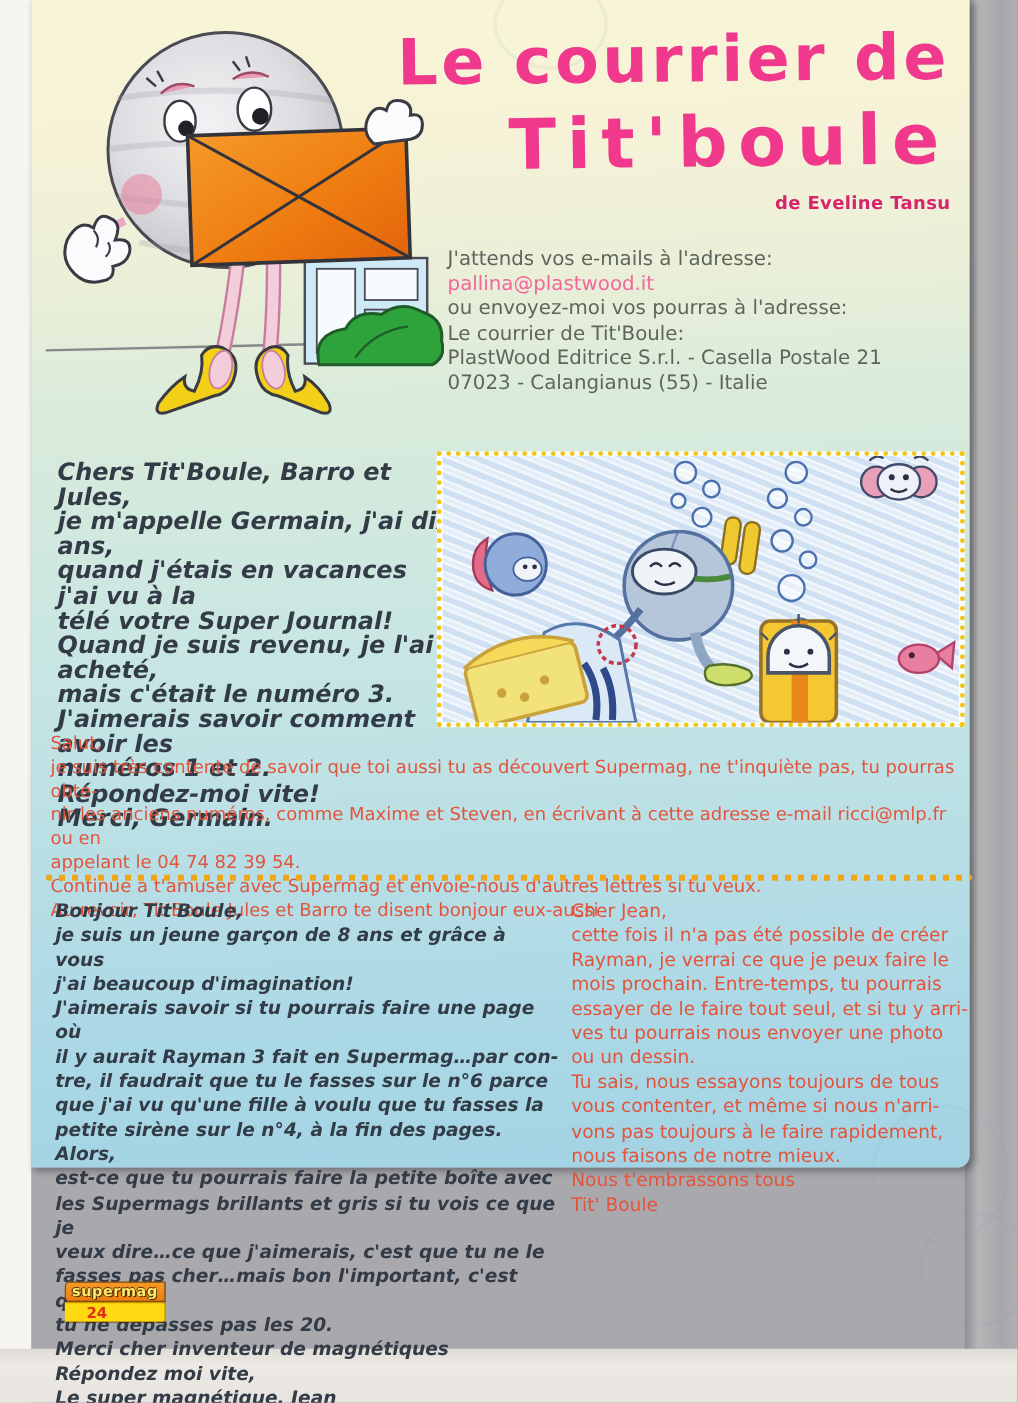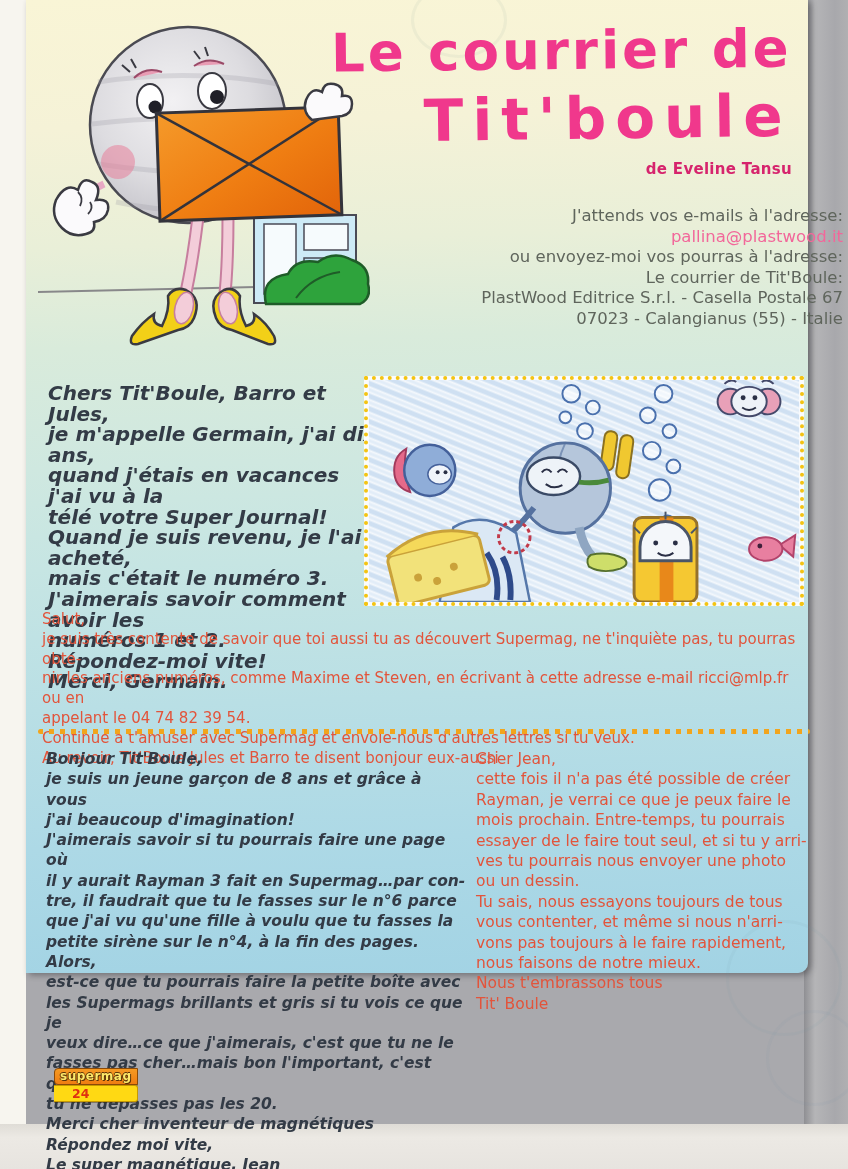--- a/index.html
+++ b/index.html
@@ -23,21 +23,21 @@
     border-bottom-right-radius:10px;
     box-shadow:3px 2px 6px rgba(40,40,45,.45);
   }
   .artifact{position:absolute;border-radius:50%;pointer-events:none;}
   
   .title-block{position:absolute;top:18px;right:16px;text-align:right;color:#f0388c;}
   .title-line1{font-size:53px;font-weight:700;letter-spacing:3px;line-height:66px;transform:rotate(-.6deg);}
   .title-line2{font-size:58px;font-weight:700;letter-spacing:9px;line-height:66px;margin-top:2px;transform:rotate(-.8deg);}
   .byline{font-size:15px;font-weight:700;color:#d6246d;margin-top:8px;letter-spacing:.3px;}
   
-  .contact{position:absolute;top:206px;left:347px;width:470px;text-align:right;
+  .contact{position:absolute;top:206px;left:347px;width:470px;text-align:left;
     color:#5f655c;font-size:16.5px;line-height:20.5px;}
   .contact .email{color:#f2679a;}
   
   .letter{white-space:pre-line;color:#333b46;font-weight:700;font-style:italic;}
   .letter-germain{position:absolute;left:22px;top:383px;width:330px;font-size:20px;line-height:20.6px;}
   .letter-jean{position:absolute;left:20px;top:749px;width:420px;font-size:15.5px;line-height:20.3px;}
   .reply{white-space:pre-line;color:#e2543b;}
   .reply-germain{position:absolute;left:16px;top:610px;width:766px;font-size:15px;line-height:19.8px;}
   .reply-jean{position:absolute;left:450px;top:749px;width:336px;font-size:15.5px;line-height:20.4px;}
   
@@ -160,21 +160,21 @@
     <div class="title-line1">Le courrier de</div>
     <div class="title-line2">Tit'boule</div>
     <div class="byline">de Eveline Tansu</div>
   </div>
 
   <div class="contact">
     <div>J'attends vos e-mails à l'adresse:</div>
     <div class="email">pallina@plastwood.it</div>
     <div>ou envoyez-moi vos pourras à l'adresse:</div>
     <div>Le courrier de Tit'Boule:</div>
-    <div>PlastWood Editrice S.r.l. - Casella Postale 67</div>
+    <div>PlastWood Editrice S.r.l. - Casella Postale 21</div>
     <div>07023 - Calangianus (55) - Italie</div>
   </div>
 
   <div class="letter letter-germain">Chers Tit'Boule, Barro et Jules,
 je m'appelle Germain, j'ai dix ans,
 quand j'étais en vacances j'ai vu à la
 télé votre Super Journal!
 Quand je suis revenu, je l'ai acheté,
 mais c'était le numéro 3.
 J'aimerais savoir comment avoir les

